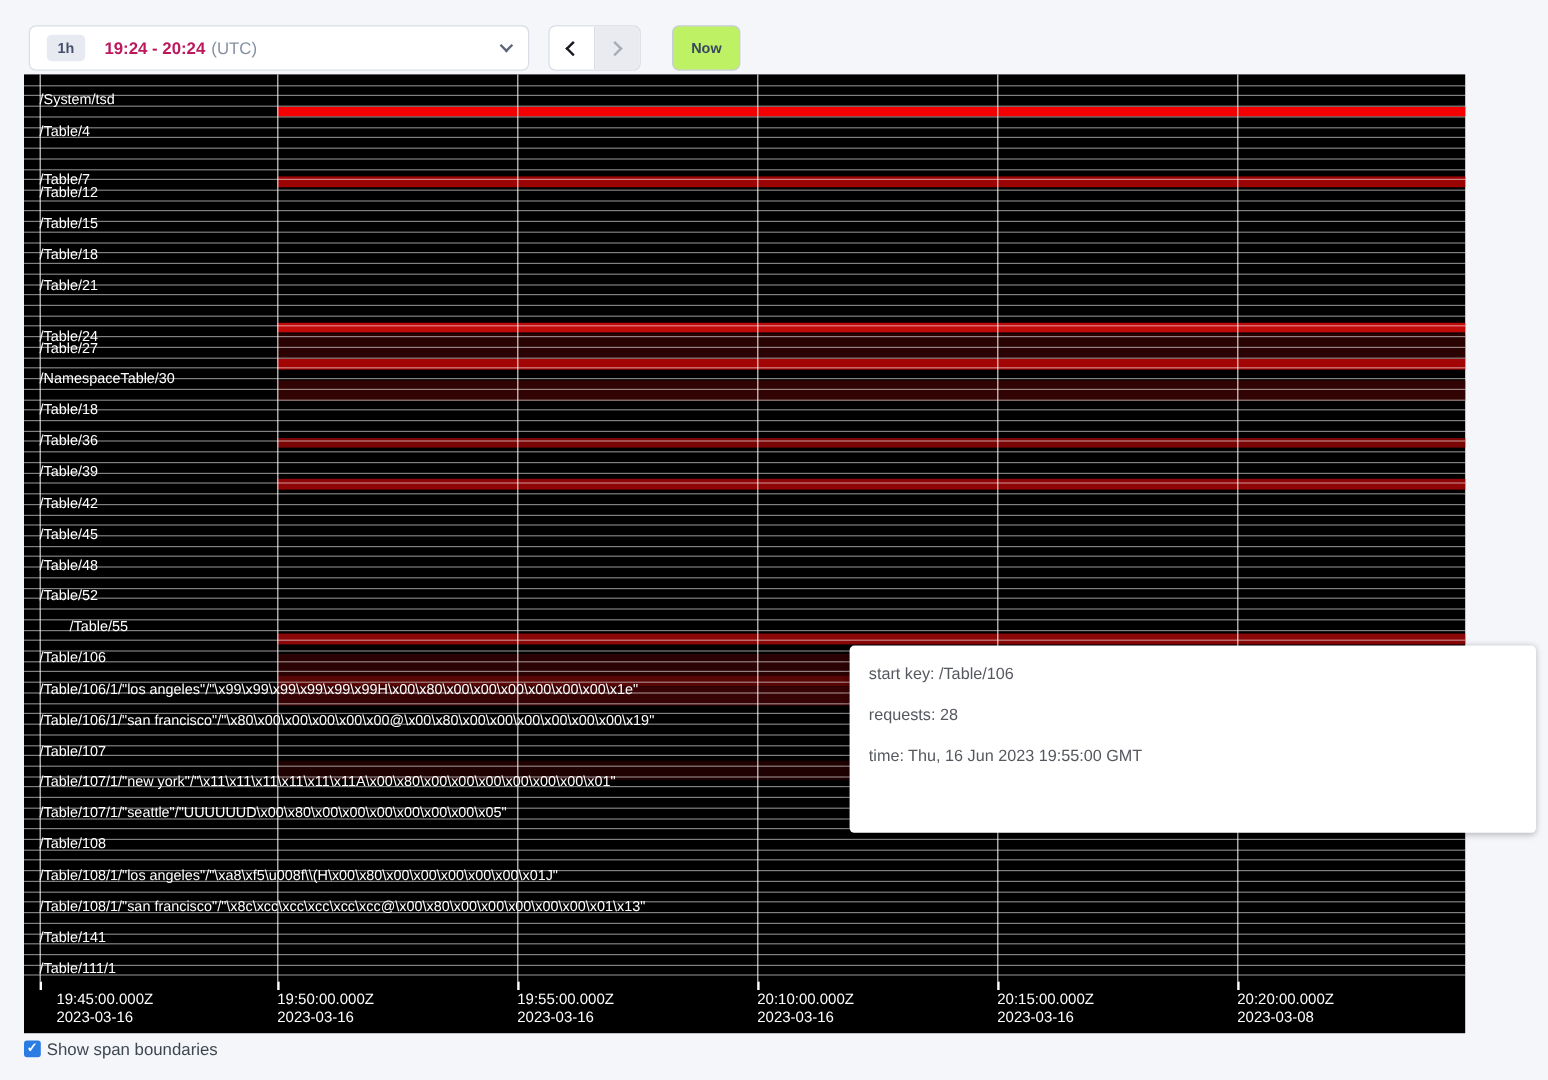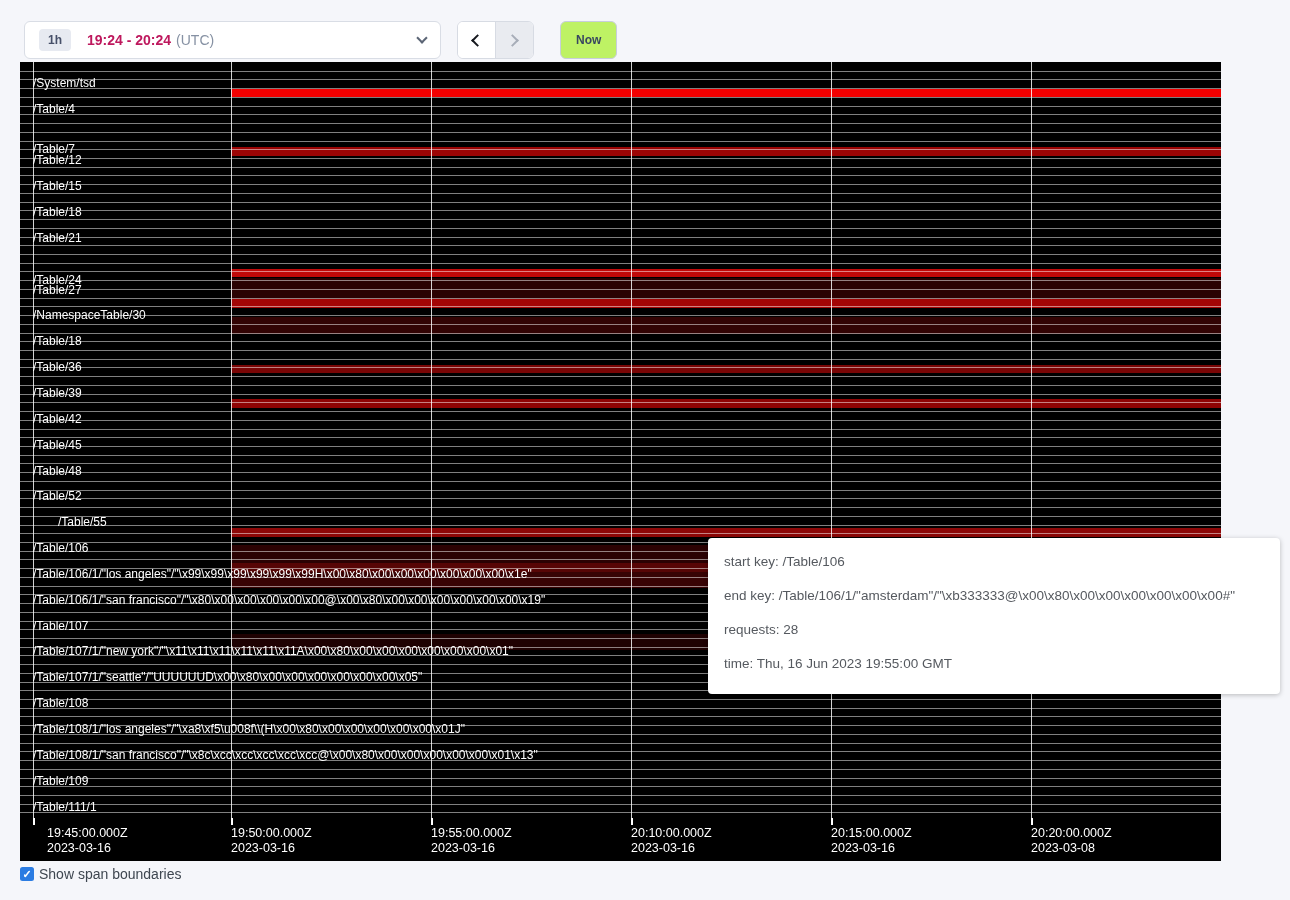--- a/index.html
+++ b/index.html
@@ -209,21 +209,21 @@
     <div class="rowlab" style="left: 13px; top: 454.2px; margin-left: 25px;">/Table/55</div>
     <div class="rowlab" style="left: 13px; top: 480px;">/Table/106</div>
     <div class="rowlab" style="left: 13px; top: 505.8px;">/Table/106/1/"los angeles"/"\x99\x99\x99\x99\x99\x99H\x00\x80\x00\x00\x00\x00\x00\x00\x1e"</div>
     <div class="rowlab" style="left: 13px; top: 531.7px;">/Table/106/1/"san francisco"/"\x80\x00\x00\x00\x00\x00@\x00\x80\x00\x00\x00\x00\x00\x00\x19"</div>
     <div class="rowlab" style="left: 13px; top: 557.5px;">/Table/107</div>
     <div class="rowlab" style="left: 13px; top: 583.4px;">/Table/107/1/"new york"/"\x11\x11\x11\x11\x11\x11A\x00\x80\x00\x00\x00\x00\x00\x00\x01"</div>
     <div class="rowlab" style="left: 13px; top: 609.2px;">/Table/107/1/"seattle"/"UUUUUUD\x00\x80\x00\x00\x00\x00\x00\x00\x05"</div>
     <div class="rowlab" style="left: 13px; top: 635.1px;">/Table/108</div>
     <div class="rowlab" style="left: 13px; top: 660.9px;">/Table/108/1/"los angeles"/"\xa8\xf5\u008f\\(H\x00\x80\x00\x00\x00\x00\x00\x01J"</div>
     <div class="rowlab" style="left: 13px; top: 686.8px;">/Table/108/1/"san francisco"/"\x8c\xcc\xcc\xcc\xcc\xcc@\x00\x80\x00\x00\x00\x00\x00\x01\x13"</div>
-    <div class="rowlab" style="left: 13px; top: 712.6px;">/Table/109</div>
+    <div class="rowlab" style="left: 13px; top: 712.6px;">/Table/141</div>
     <div class="rowlab" style="left: 13px; top: 738.5px;">/Table/111/1</div>
     <div class="tick" style="left: 13px; top: 756px;"></div>
     <div class="axlab" style="left: 27px; top: 764px;">19:45:00.000Z
 2023-03-16</div>
     <div class="tick" style="left: 211px; top: 756px;"></div>
     <div class="axlab" style="left: 211px; top: 764px;">19:50:00.000Z
 2023-03-16</div>
     <div class="tick" style="left: 411px; top: 756px;"></div>
     <div class="axlab" style="left: 411px; top: 764px;">19:55:00.000Z
 2023-03-16</div>
@@ -233,21 +233,20 @@
     <div class="tick" style="left: 811px; top: 756px;"></div>
     <div class="axlab" style="left: 811px; top: 764px;">20:15:00.000Z
 2023-03-16</div>
     <div class="tick" style="left: 1011px; top: 756px;"></div>
     <div class="axlab" style="left: 1011px; top: 764px;">20:20:00.000Z
 2023-03-08</div>
   </div>
 
 <div class="tooltip">
   <div>start key: /Table/106</div>
-  <div>end key: /Table/106/1/"amsterdam"/"\xb333333@\x00\x80\x00\x00\x00\x00\x00\x00#"</div>
   <div>requests: 28</div>
   <div>time: Thu, 16 Jun 2023 19:55:00 GMT</div>
 </div>
 
 <div class="span-toggle">
   <span class="cbx">✓</span>
   <span class="cbx-label">Show span boundaries</span>
 </div>
 
 </body></html>

